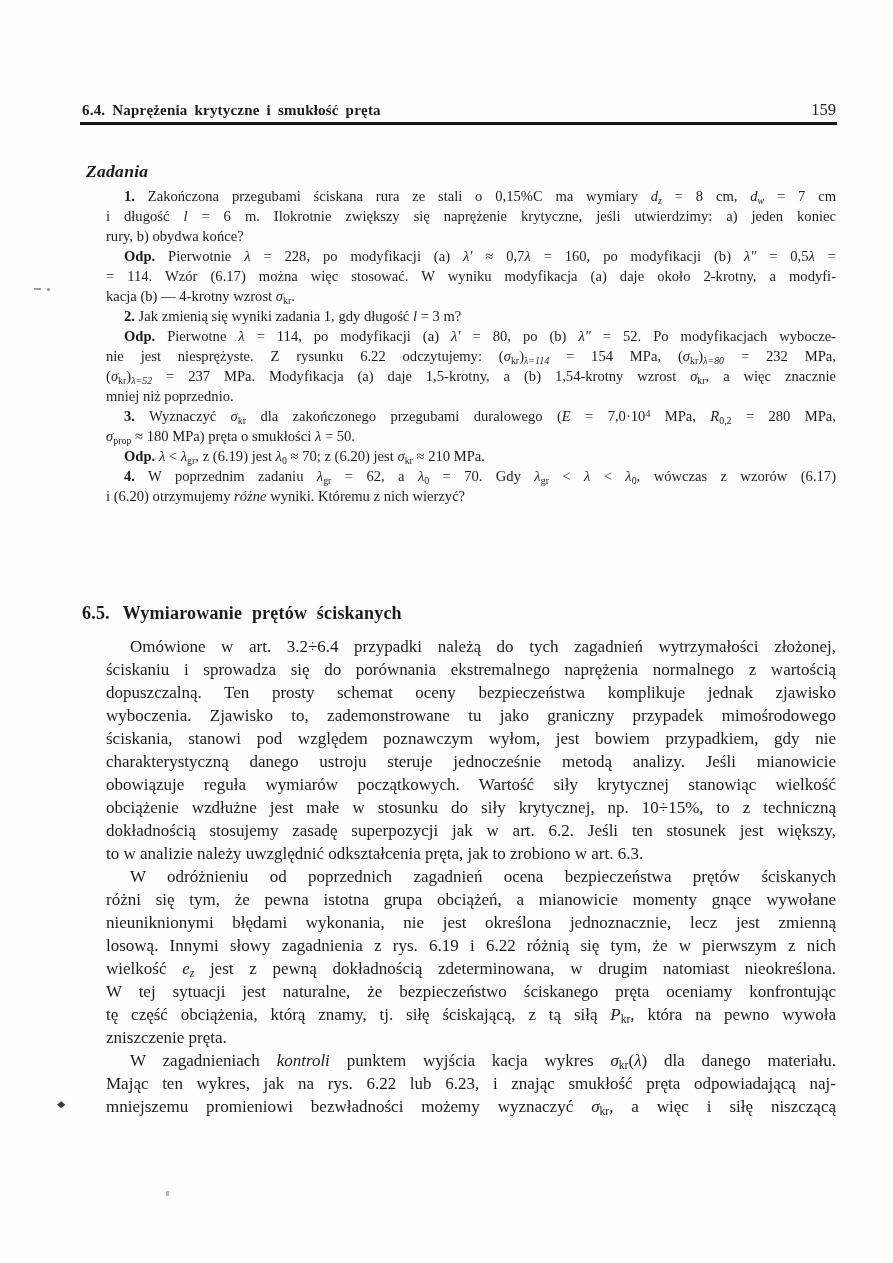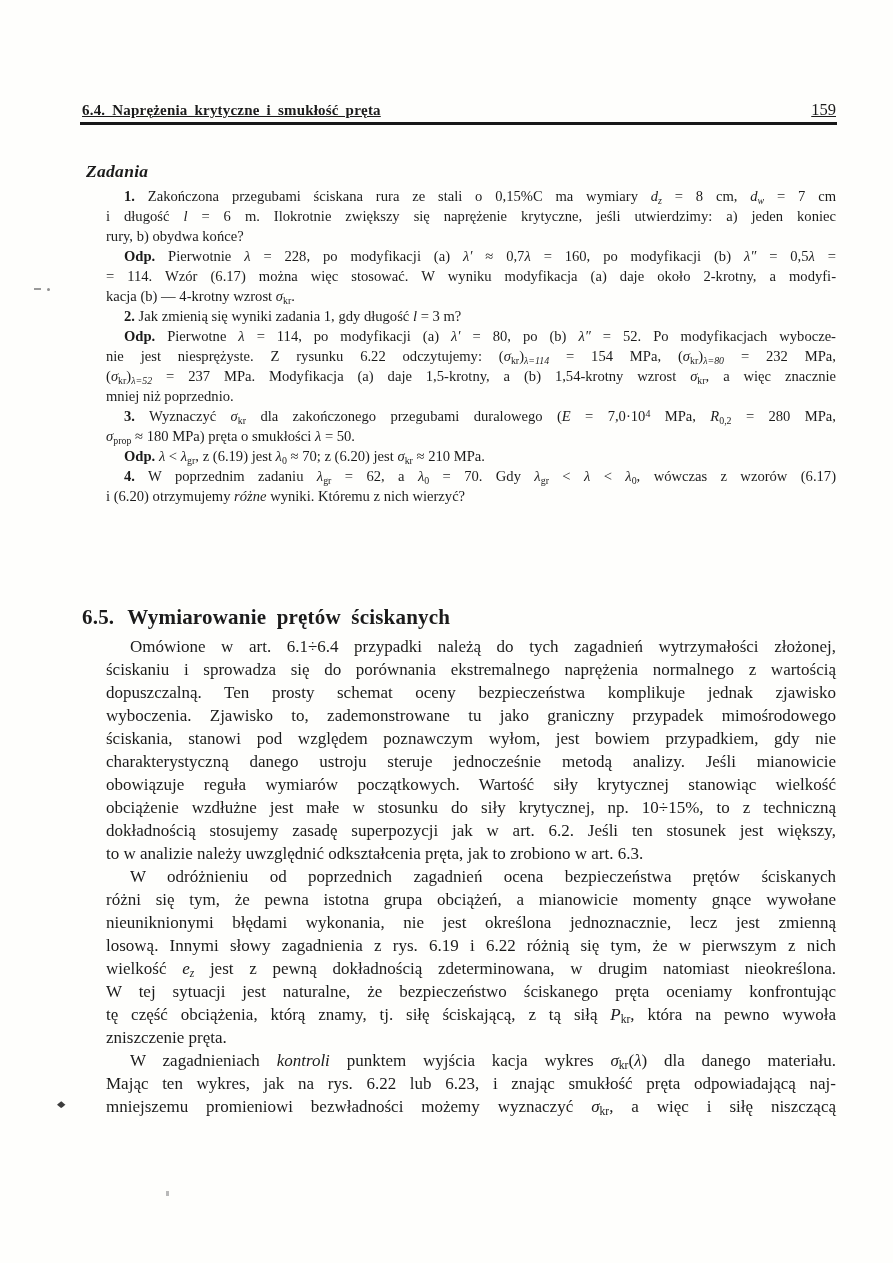--- a/index.html
+++ b/index.html
@@ -8,33 +8,33 @@
     width:893px;height:1263px;
     background:#fefefc;
     font-family:"Liberation Serif", serif;
     color:#1b1b1b;
     overflow:hidden;
     margin:0 auto;
   }
   
   .runhead{
     position:absolute;left:82px;top:100px;width:754px;
-    display:flex;justify-content:space-between;align-items:baseline;text-decoration:underline;
+    display:flex;justify-content:space-between;align-items:baseline;
   }
   .runhead .rh-title{font-size:15px;font-weight:600;letter-spacing:.2px;word-spacing:3px;}
   .runhead .rh-page{font-size:16.5px;}
   .rule{position:absolute;left:80px;top:122px;width:757px;height:3px;background:#181818;}
   
   .zadania{position:absolute;left:86px;top:143px;font-size:17.5px;font-weight:bold;letter-spacing:.3px;font-style:italic;}
   
   .ex{position:absolute;left:82px;top:186px;width:754px;}
   .ex .line{font-size:14.6px;line-height:20px;}
   .ex .ind{text-indent:18px;}
   
-  .h65{position:absolute;left:82px;top:588px;font-size:21px;font-weight:bold;letter-spacing:.2px;}
+  .h65{position:absolute;left:82px;top:588px;font-size:18px;font-weight:bold;letter-spacing:.2px;}
   .h65 .h-num{margin-right:13px;}
   .h65 .h-title{word-spacing:5px;}
   
   .bd{position:absolute;left:82px;top:635px;width:754px;}
   .bd .line{font-size:17px;line-height:23px;}
   .bd .ind{text-indent:24px;}
   
   .line{text-align:justify;white-space:normal;margin-left:24px;}
   .line.jl{text-align-last:justify;}
   .para{margin:0;}
@@ -97,21 +97,21 @@
       <div class="para">
         <div class="line ind jl"><b>4.</b><span> W poprzednim zadaniu </span><i>λ</i><sub>gr</sub><span> = 62, a </span><i>λ</i><sub>0</sub><span> = 70. Gdy </span><i>λ</i><sub>gr</sub><span> &lt; </span><i>λ</i><span> &lt; </span><i>λ</i><sub>0</sub><span>, wówczas z wzorów (6.17)</span></div>
         <div class="line"><span>i (6.20) otrzymujemy </span><i>różne</i><span> wyniki. Któremu z nich wierzyć?</span></div>
       </div>
     </section>
 
   <h2 class="h65"><span class="h-num">6.5.</span><span class="h-title">Wymiarowanie prętów ściskanych</span></h2>
 
   <section class="bd">
       <div class="para">
-        <div class="line ind jl"><span>Omówione w art. 6.1÷6.4 przypadki należą do tych zagadnień wytrzymałości złożonej,</span></div>
+        <div class="line ind jl"><span>Omówione w art. 3.2÷6.4 przypadki należą do tych zagadnień wytrzymałości złożonej,</span></div>
         <div class="line jl"><span>ściskaniu i sprowadza się do porównania ekstremalnego naprężenia normalnego z wartością</span></div>
         <div class="line jl"><span>dopuszczalną. Ten prosty schemat oceny bezpieczeństwa komplikuje jednak zjawisko</span></div>
         <div class="line jl"><span>wyboczenia. Zjawisko to, zademonstrowane tu jako graniczny przypadek mimośrodowego</span></div>
         <div class="line jl"><span>ściskania, stanowi pod względem poznawczym wyłom, jest bowiem przypadkiem, gdy nie</span></div>
         <div class="line jl"><span>charakterystyczną danego ustroju steruje jednocześnie metodą analizy. Jeśli mianowicie</span></div>
         <div class="line jl"><span>obowiązuje reguła wymiarów początkowych. Wartość siły krytycznej stanowiąc wielkość</span></div>
         <div class="line jl"><span>obciążenie wzdłużne jest małe w stosunku do siły krytycznej, np. 10÷15%, to z techniczną</span></div>
         <div class="line jl"><span>dokładnością stosujemy zasadę superpozycji jak w art. 6.2. Jeśli ten stosunek jest większy,</span></div>
         <div class="line"><span>to w analizie należy uwzględnić odkształcenia pręta, jak to zrobiono w art. 6.3.</span></div>
       </div>

